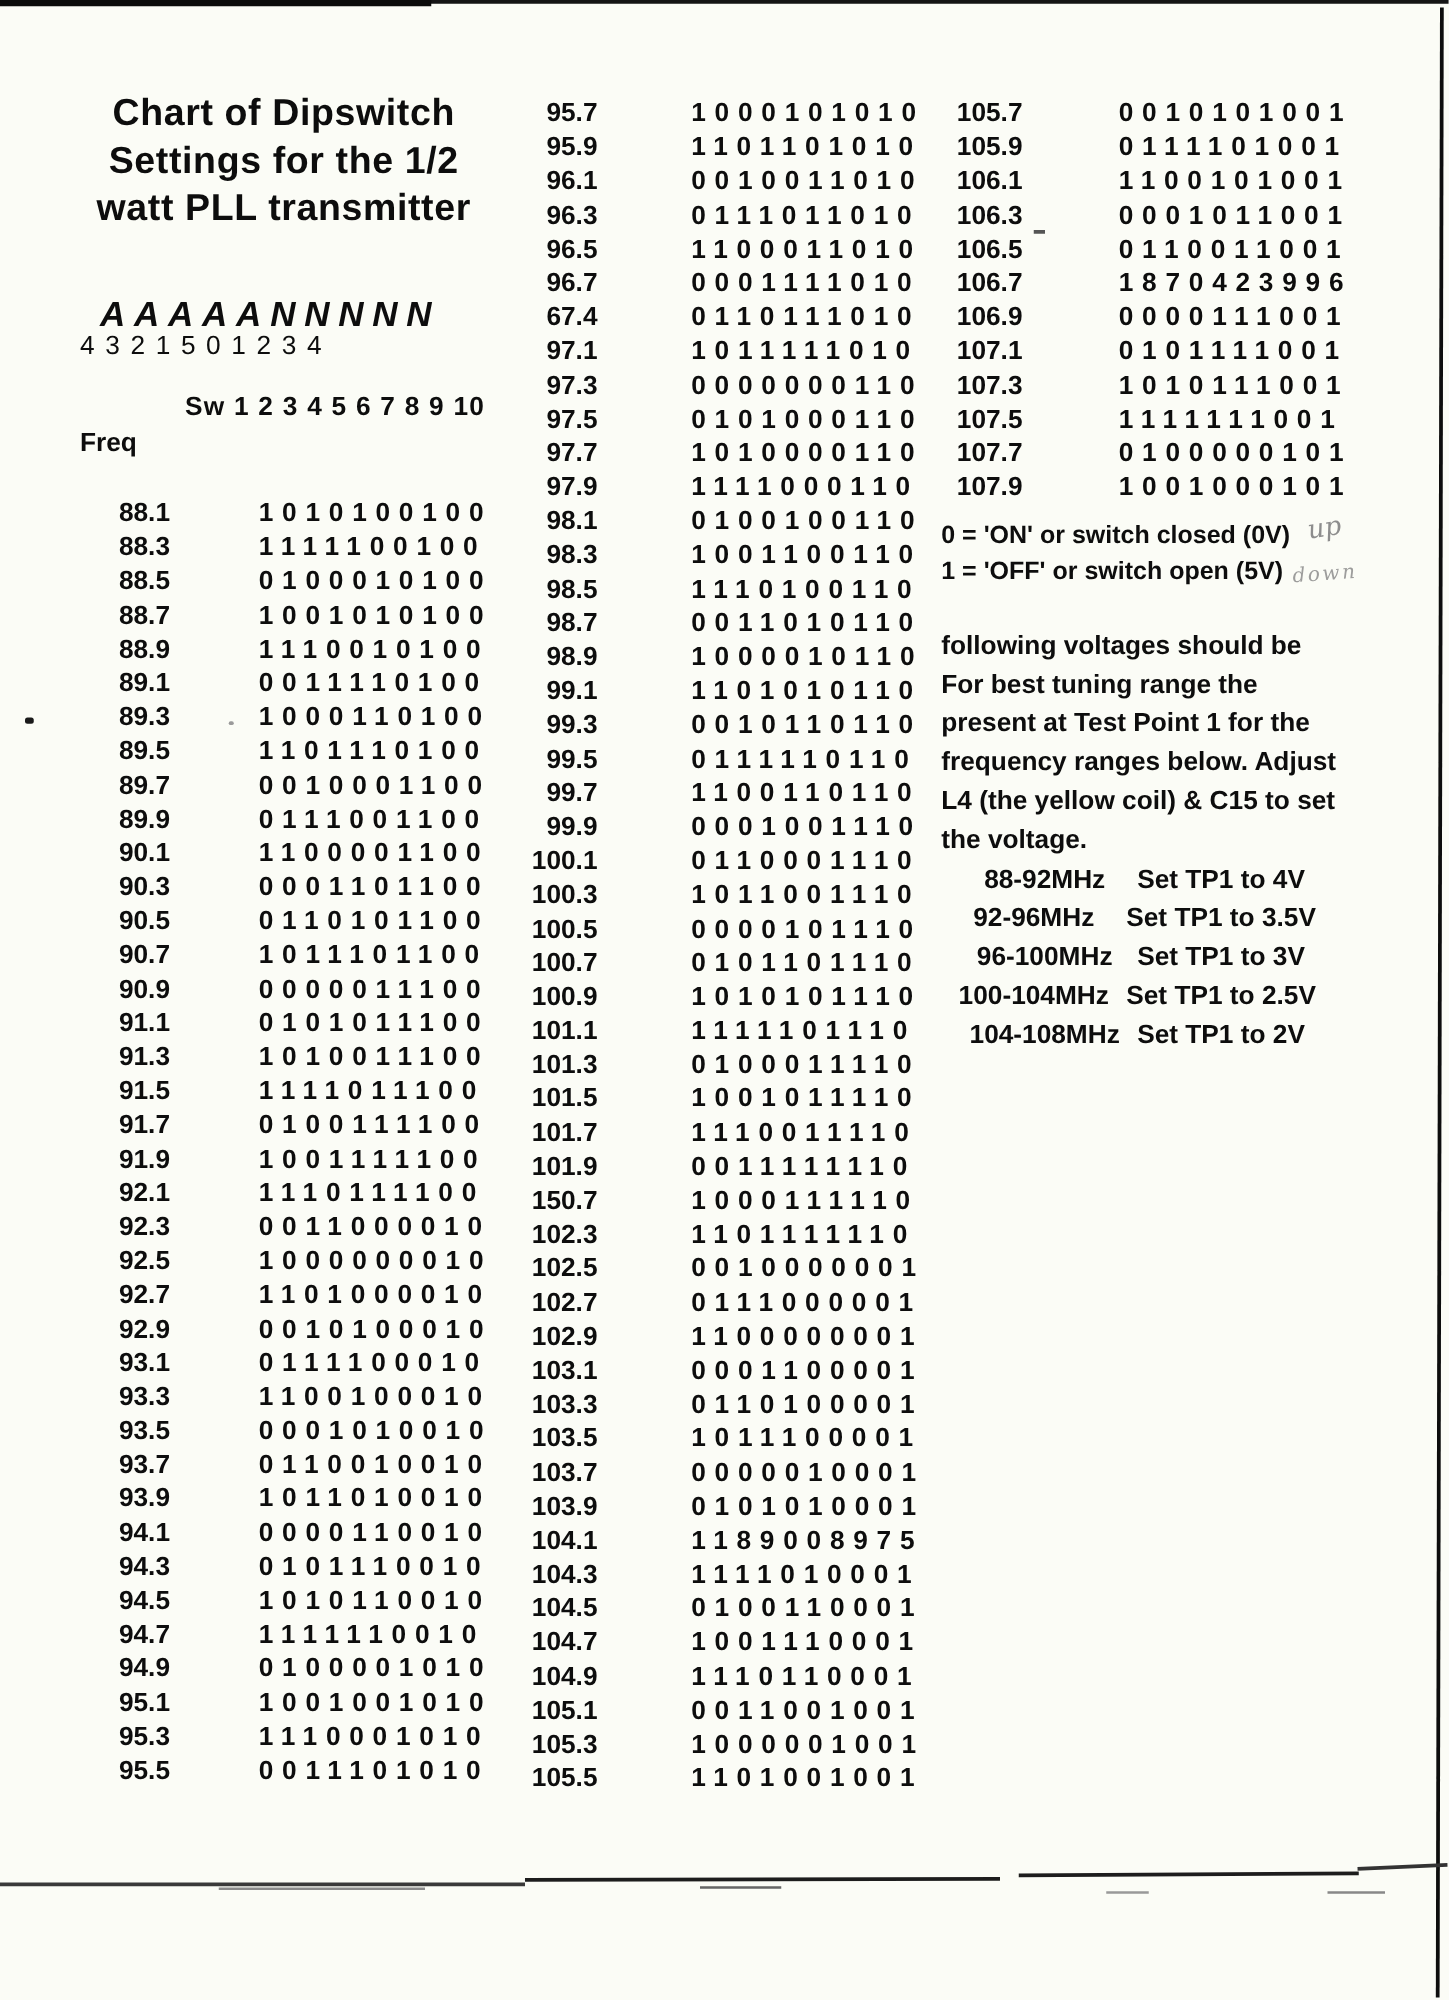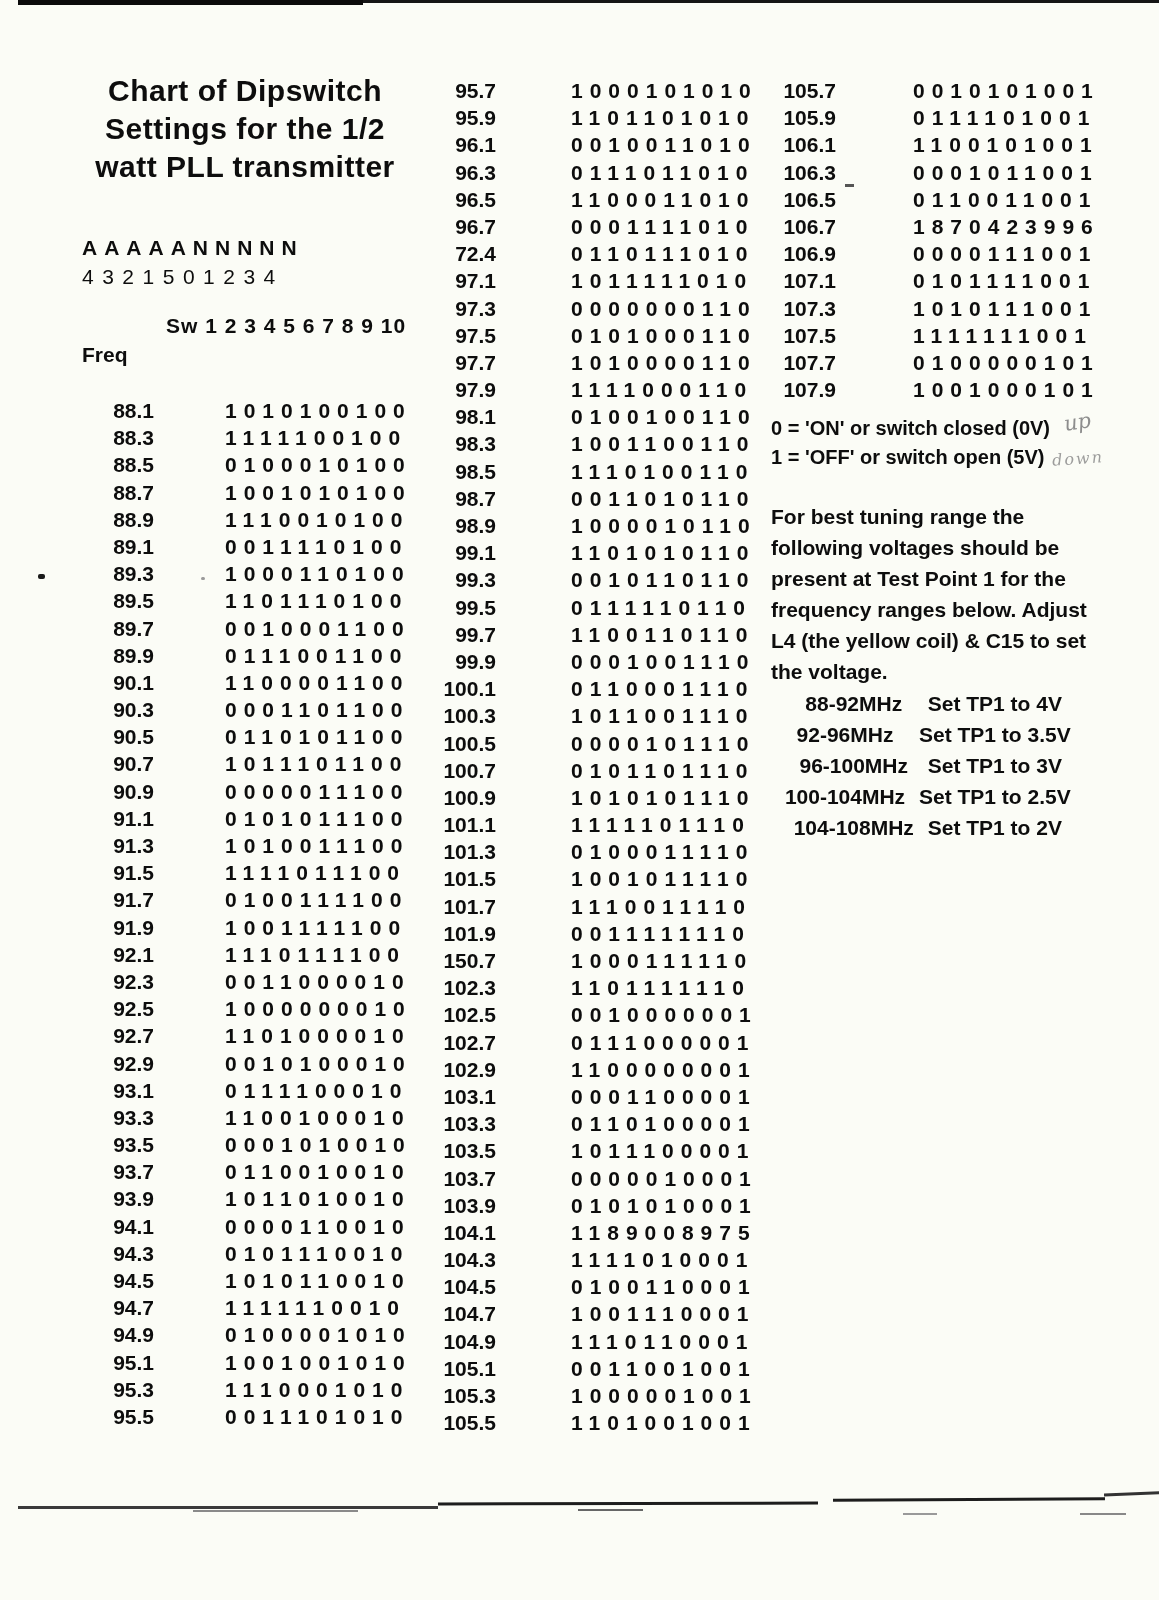--- a/index.html
+++ b/index.html
@@ -3,33 +3,33 @@
 <meta charset="utf-8">
 <style>
   html,body { margin:0; padding:0; }
   body {
     width:1159px; height:1600px;
     background:#fbfcf6;
     font-family:"Liberation Sans", sans-serif;
     color:#0d0d0d;
     overflow:hidden;
   }
-  .page { position:relative; width:941px; height:1600px;margin-left:18px; }
+  .page { position:relative; width:941px; height:1600px; }
 
   
   .title {
     position:absolute; left:62px; top:72px; width:330px;
     text-align:center; font-size:30px; font-weight:700; line-height:38px;
     letter-spacing:0.5px;
   }
 
   
   .pin-letters {
-    position:absolute; left:64px; top:236px;
-    font-size:21px; font-weight:700; letter-spacing:7px;
+    position:absolute; left:80px; top:236px;
+    font-size:28px; font-weight:700; letter-spacing:7px;font-style:italic;
   }
   .pin-numbers {
     position:absolute; left:64px; top:265px;
     font-size:21px; font-weight:400; letter-spacing:8.5px;text-align:center;
   }
 
   
   .sw-header { position:absolute; left:148px; top:314px; font-size:21px; font-weight:700; letter-spacing:1px;text-align:right; }
   .freq-header { position:absolute; left:64px; top:343px; font-size:21px; font-weight:700; }
 
@@ -157,21 +157,21 @@
       <div class="row"><span class="freq">95.3</span><span class="code">1110001010</span></div>
       <div class="row"><span class="freq">95.5</span><span class="code">0011101010</span></div>
     </div>
   <div class="fcol col2">
       <div class="row"><span class="freq">95.7</span><span class="code">1000101010</span></div>
       <div class="row"><span class="freq">95.9</span><span class="code">1101101010</span></div>
       <div class="row"><span class="freq">96.1</span><span class="code">0010011010</span></div>
       <div class="row"><span class="freq">96.3</span><span class="code">0111011010</span></div>
       <div class="row"><span class="freq">96.5</span><span class="code">1100011010</span></div>
       <div class="row"><span class="freq">96.7</span><span class="code">0001111010</span></div>
-      <div class="row"><span class="freq">72.4</span><span class="code">0110111010</span></div>
+      <div class="row"><span class="freq">67.4</span><span class="code">0110111010</span></div>
       <div class="row"><span class="freq">97.1</span><span class="code">1011111010</span></div>
       <div class="row"><span class="freq">97.3</span><span class="code">0000000110</span></div>
       <div class="row"><span class="freq">97.5</span><span class="code">0101000110</span></div>
       <div class="row"><span class="freq">97.7</span><span class="code">1010000110</span></div>
       <div class="row"><span class="freq">97.9</span><span class="code">1111000110</span></div>
       <div class="row"><span class="freq">98.1</span><span class="code">0100100110</span></div>
       <div class="row"><span class="freq">98.3</span><span class="code">1001100110</span></div>
       <div class="row"><span class="freq">98.5</span><span class="code">1110100110</span></div>
       <div class="row"><span class="freq">98.7</span><span class="code">0011010110</span></div>
       <div class="row"><span class="freq">98.9</span><span class="code">1000010110</span></div>
@@ -225,22 +225,22 @@
     </div>
 
   <div class="legend">
     <div class="line">0 = 'ON' or switch closed (0V)</div>
     <div class="line">1 = 'OFF' or switch open (5V)</div>
   </div>
   <div class="hand hand-up">up</div>
   <div class="hand hand-down">down</div>
 
   <div class="tuning-note">
+      <div class="line">following voltages should be</div>
       <div class="line">For best tuning range the</div>
-      <div class="line">following voltages should be</div>
       <div class="line">present at Test Point 1 for the</div>
       <div class="line">frequency ranges below.  Adjust</div>
       <div class="line">L4 (the yellow coil) &amp; C15 to set</div>
       <div class="line">the voltage.</div>
     </div>
 
   <div class="voltage">
     <div class="vrow">
       <span class="range">88-92MHz</span><span class="setting">Set TP1 to 4V</span>
     </div>

